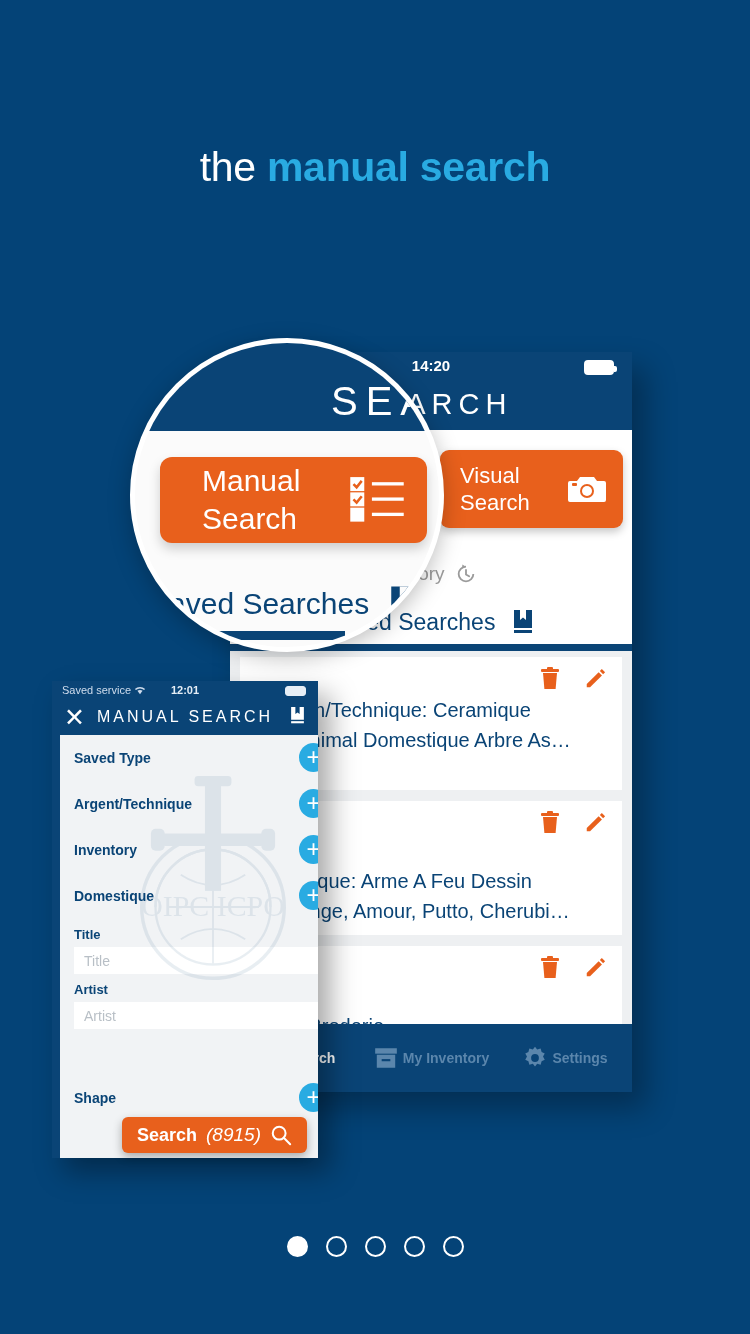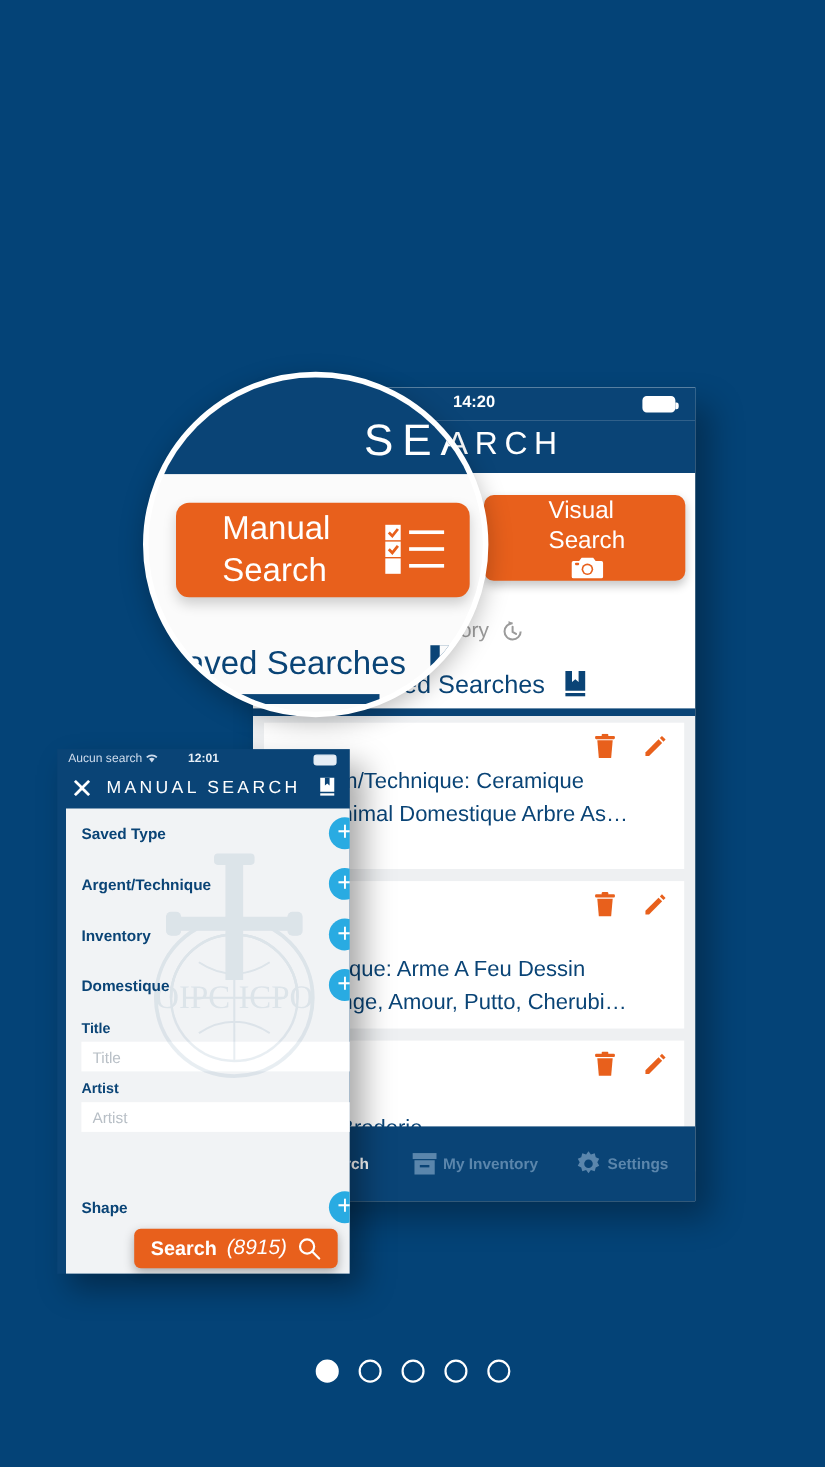--- a/index.html
+++ b/index.html
@@ -53,21 +53,21 @@
     position:relative; height:118px; background:#fff;
   }
   .pill {
     position:absolute; top:20px; width:183px; height:78px;
     background:#E8601C; border-radius:9px;
     box-shadow:0 4px 9px rgba(0,0,0,0.22);
     display:flex; align-items:center; justify-content:space-between;
     padding:0 16px 0 20px;
   }
   .pill-left { top:20px; left:-60px; }
-  .pill-right { left:210px;flex-direction:column; }
+  .pill-right { left:210px; }
   .pill-label {
     color:#fff; font-size:22px; line-height:27px; font-weight:400;
   }
   .pb-history {
     height:52px; background:#fff; color:#9B9B9B;
     font-size:19px; display:flex; align-items:center;
     justify-content:center; gap:10px;
   }
   .pb-saved {
     height:44px; background:#fff; color:#0a4476;
@@ -208,20 +208,21 @@
   .dot { width:21px; height:21px; border-radius:50%;
          border:2.5px solid #ffffff; background:transparent; }
   .dot.on { background:#ffffff; }
 </style>
 </head>
 <body>
 
 <div id="stage">
 
   <div class="headline">
+    <div><span>the </span><span class="hl-accent">manual search</span></div>
   </div>
 
   <div class="phone-back">
 
     <div class="pb-statusbar">
       <div class="pb-time">14:20</div>
       <div class="pb-batt"></div>
     </div>
 
     <div class="pb-title">SEARCH</div>
@@ -353,21 +354,21 @@
         </svg>
         <span>Settings</span>
       </div>
     </div>
   </div>
 
   <div class="phone-front">
 
     <div class="pf-statusbar">
       <div class="pf-carrier">
-        <span>Aucun search</span>
+        <span>Saved service</span>
         <svg width="12" height="10" viewBox="0 0 14 11" style="vertical-align:-1px">
           <path d="M7 10.5l-3-4a5 5 0 016 0z" fill="#cfdced"></path>
           <path d="M1 4.2A9 9 0 0113 4.2l-1.3 1.4A7 7 0 002.3 5.6z" fill="#cfdced"></path>
         </svg>
       </div>
       <div class="pf-time">12:01</div>
       <div class="pf-batt"></div>
     </div>
 
     <div class="pf-navbar">

